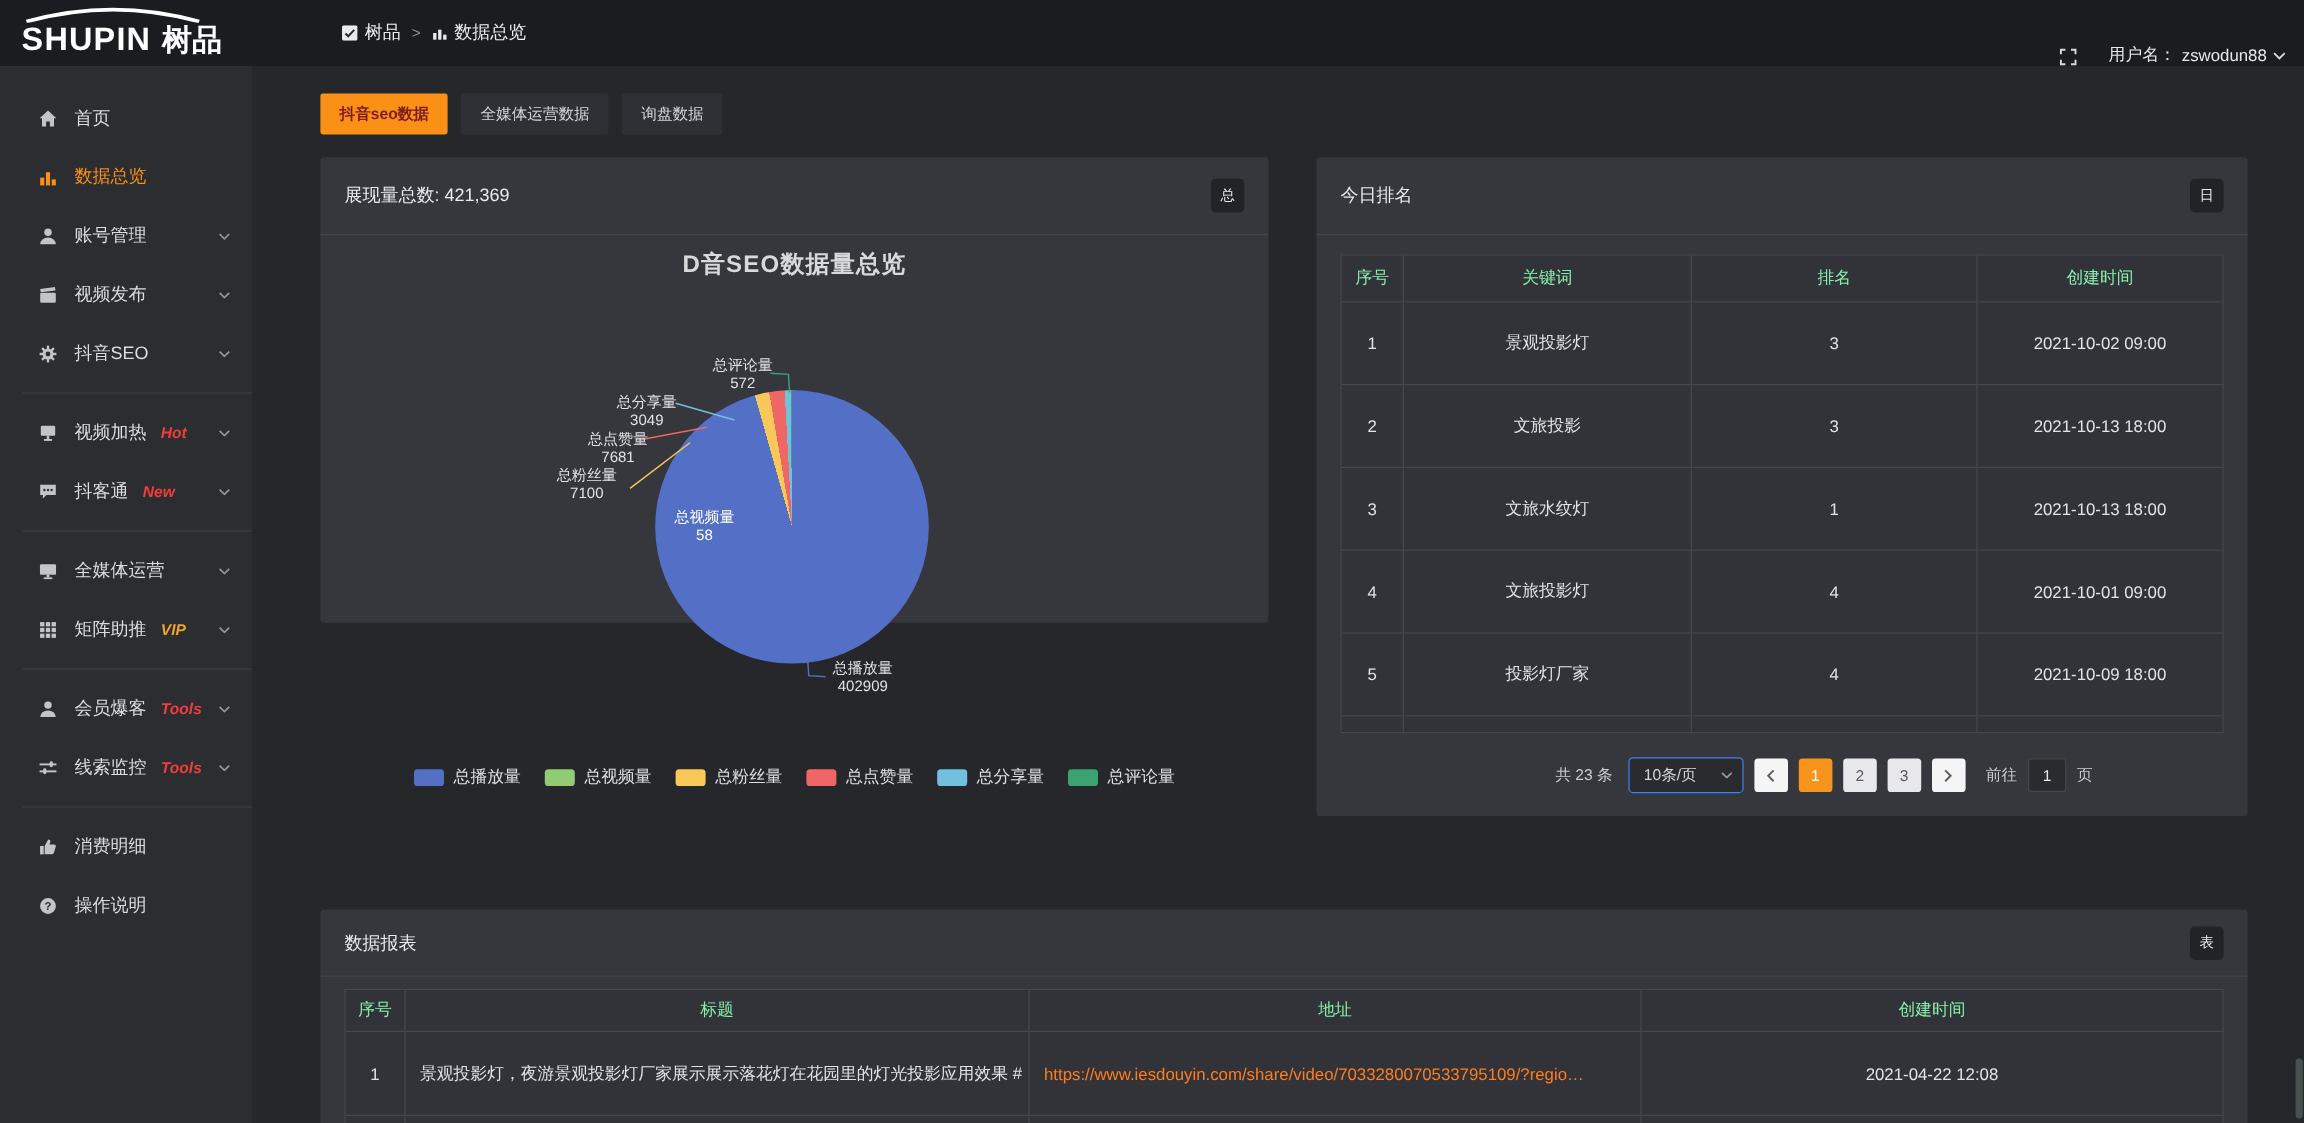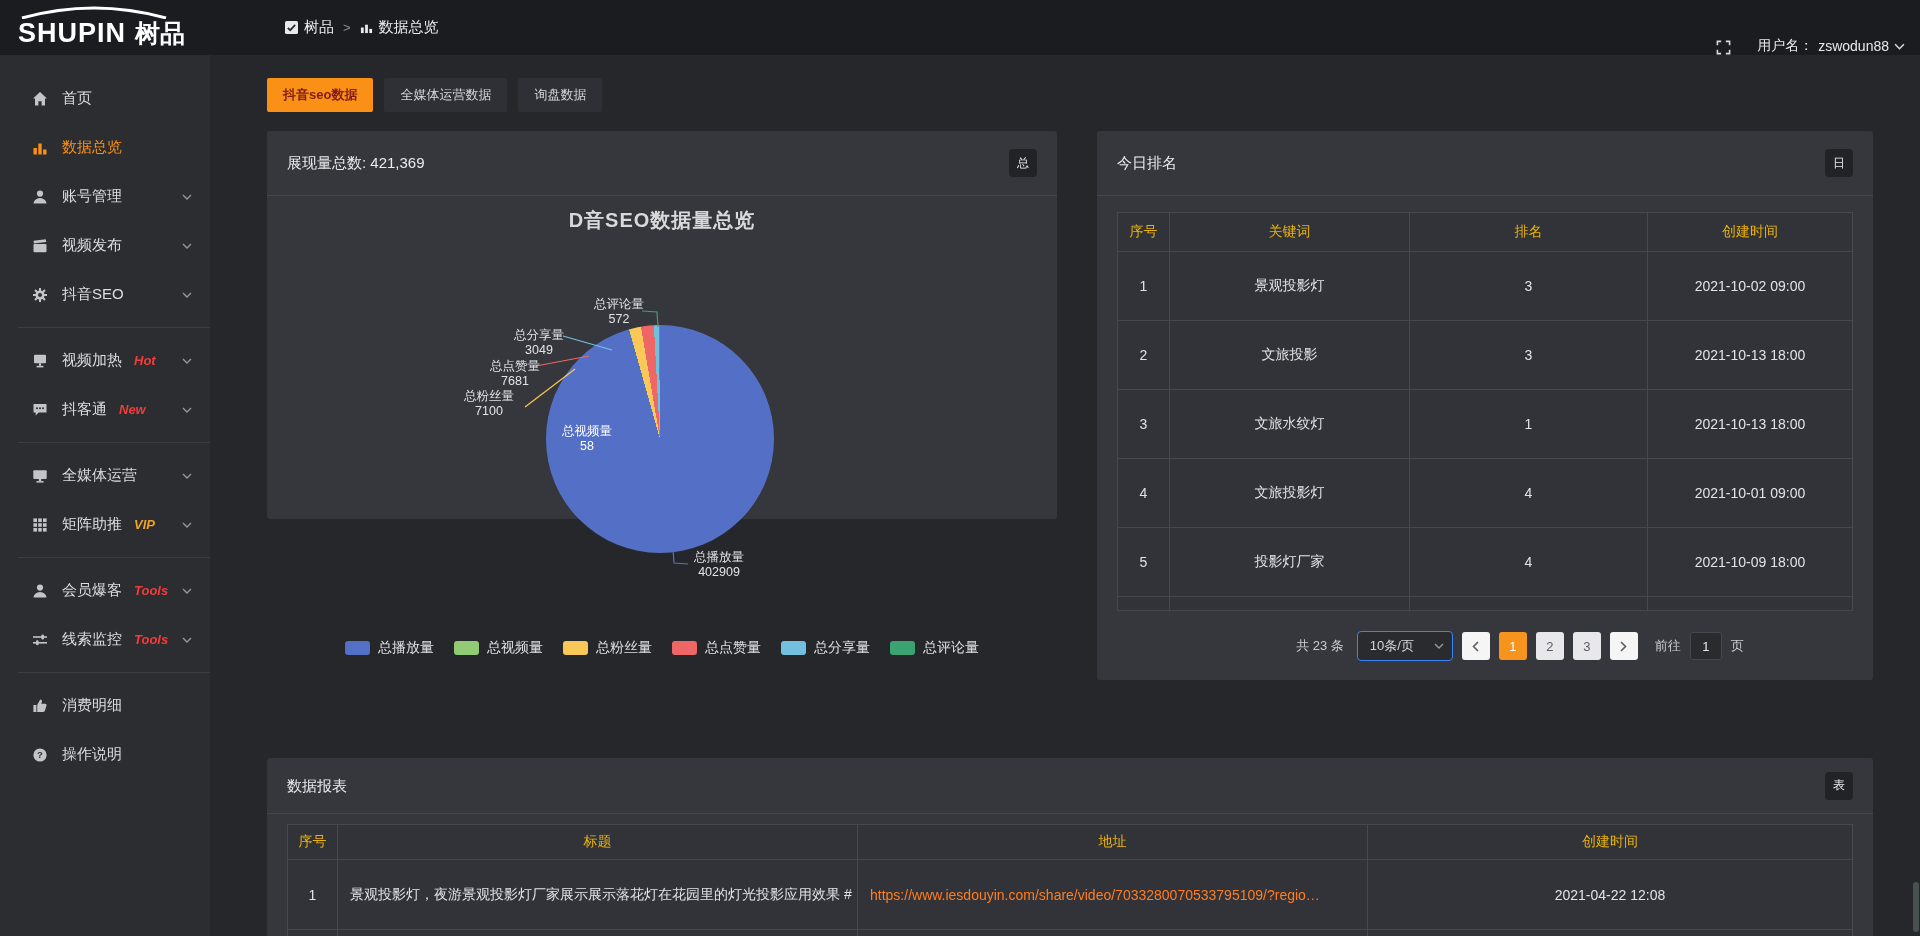--- a/index.html
+++ b/index.html
@@ -59,21 +59,21 @@
   .pl-videos   { left:272px; top:293px; }
   .pl-plays    { left:404px; top:419px; }
   .legend { position:absolute; left:0; top:508px; width:100%; display:flex; justify-content:center; gap:20px; }
   .lg-item { display:flex; align-items:center; gap:8px; cursor:pointer; }
   .lg-swatch { width:25px; height:14px; border-radius:3px; display:inline-block; }
   .lg-text { font-size:14px; color:#dfe0e3; }
 
   
   .grid { position:absolute; background:#323338; border-top:1px solid #47484e; border-left:1px solid #47484e; }
   .cell { display:flex; align-items:center; justify-content:center; font-size:14px; color:#e2e3e6; border-right:1px solid #47484e; border-bottom:1px solid #47484e; overflow:hidden; }
-  .cell.head { color:#eab308;font-family:Liberation Mono, monospace; }
+  .cell.head { color:#86efac;font-family:Liberation Mono, monospace; }
   .cell.left { justify-content:flex-start; padding:0 12px; white-space:nowrap; }
   #rk-grid { left:20px; top:81px; width:736px; display:grid; grid-template-columns:52px 240px 238px 205px; grid-auto-rows:min-content; }
   #rk-grid .h-head { height:39px; } #rk-grid .h-row { height:69px; } #rk-grid .h-part { height:14px; }
   #rp-grid { left:20px; top:66px; width:1566px; display:grid; grid-template-columns:50px 520px 510px 485px; }
   #rp-grid .h-head { height:35px; } #rp-grid .h-row { height:70px; } #rp-grid .h-part { height:30px; }
   .link { color:#ff7d20; cursor:pointer; }
 
   
   .pgn { position:absolute; left:0; top:500px; width:100%; display:flex; align-items:center; justify-content:center; gap:9px; padding-left:70px; font-size:13px; color:#cbccd0; }
   .pg-total { margin-right:4px; }

